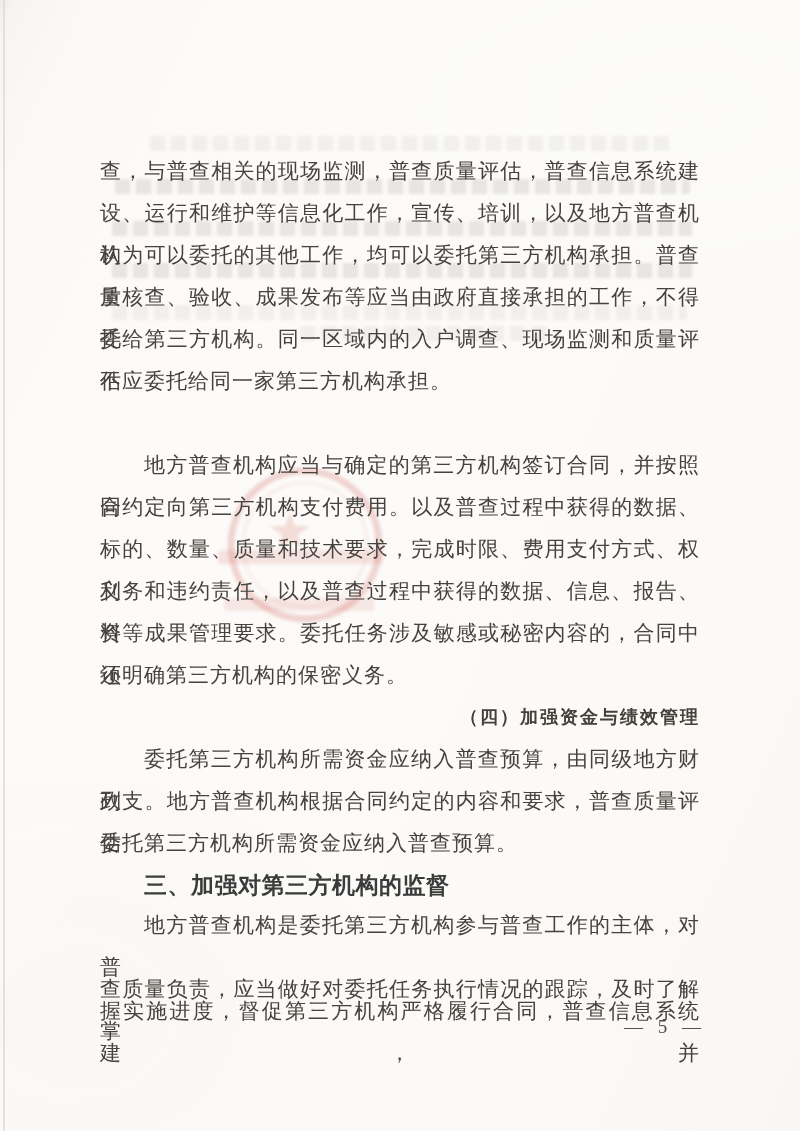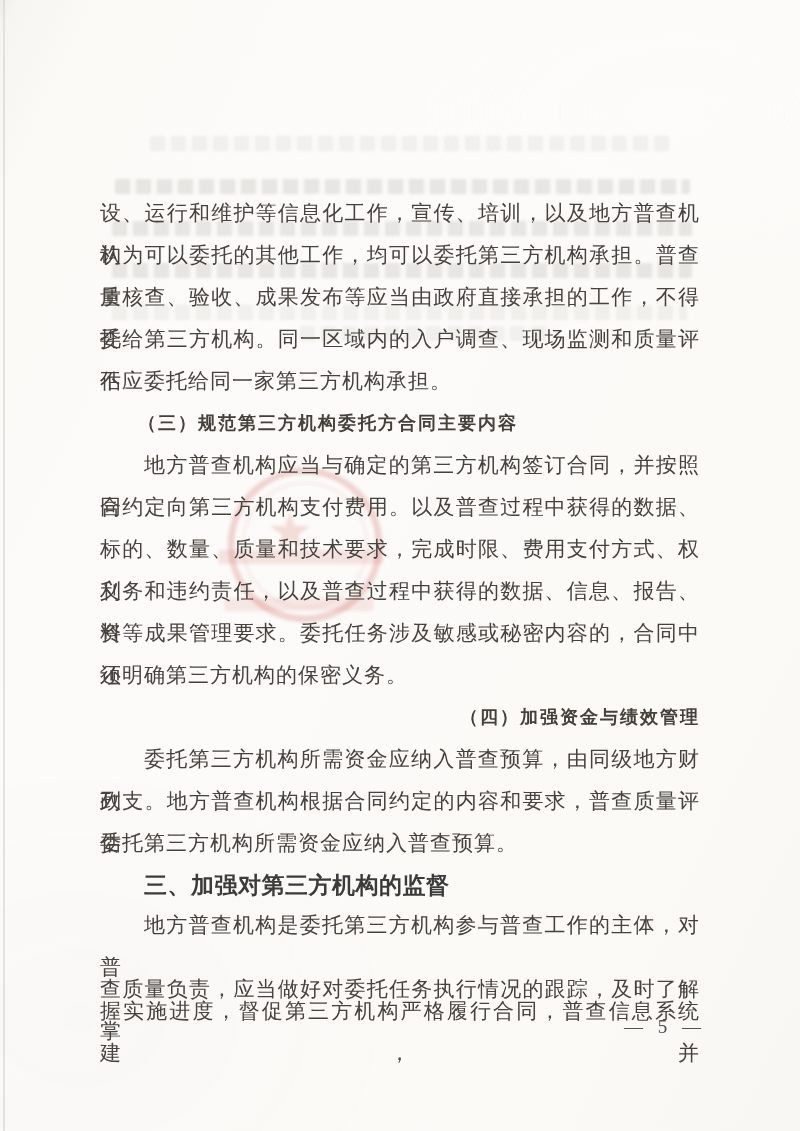--- a/index.html
+++ b/index.html
@@ -79,26 +79,26 @@
       <rect x="8" y="100" width="165" height="14" rx="3" fill="rgba(194,60,50,0.12)"></rect>
       <rect x="14" y="148" width="150" height="13" rx="3" fill="rgba(194,60,50,0.10)"></rect>
     </g>
     <defs>
         <filter id="sealblur">
           <feGaussianBlur stdDeviation="1.6"></feGaussianBlur>
         </filter>
       </defs>
   </svg>
 
+  <div class="line j" style="top:150px;">查，与普查相关的现场监测，普查质量评估，普查信息系统建</div>
   <div class="line j" style="top:192px;">设、运行和维护等信息化工作，宣传、培训，以及地方普查机构</div>
   <div class="line j" style="top:234px;">认为可以委托的其他工作，均可以委托第三方机构承担。普查质</div>
   <div class="line j" style="top:276px;">量核查、验收、成果发布等应当由政府直接承担的工作，不得委</div>
   <div class="line j" style="top:318px;">托给第三方机构。同一区域内的入户调查、现场监测和质量评估</div>
   <div class="line" style="top:360px;">不应委托给同一家第三方机构承担。</div>
-  <div class="line heading-kaiti" style="top:402px;">（三）规范第三方机构委托方合同主要内容</div>
   <div class="line j indent" style="top:444px;">地方普查机构应当与确定的第三方机构签订合同，并按照合</div>
   <div class="line j" style="top:486px;">同约定向第三方机构支付费用。以及普查过程中获得的数据、</div>
   <div class="line j" style="top:528px;">标的、数量、质量和技术要求，完成时限、费用支付方式、权利</div>
   <div class="line j" style="top:570px;">义务和违约责任，以及普查过程中获得的数据、信息、报告、资</div>
   <div class="line j" style="top:612px;">料等成果管理要求。委托任务涉及敏感或秘密内容的，合同中还</div>
   <div class="line" style="top:654px;">须明确第三方机构的保密义务。</div>
   <div class="line heading-kaiti" style="top:696px;text-align:right;">（四）加强资金与绩效管理</div>
   <div class="line j indent" style="top:738px;">委托第三方机构所需资金应纳入普查预算，由同级地方财政</div>
   <div class="line j" style="top:780px;">列支。地方普查机构根据合同约定的内容和要求，普查质量评估</div>
   <div class="line" style="top:822px;">委托第三方机构所需资金应纳入普查预算。</div>

